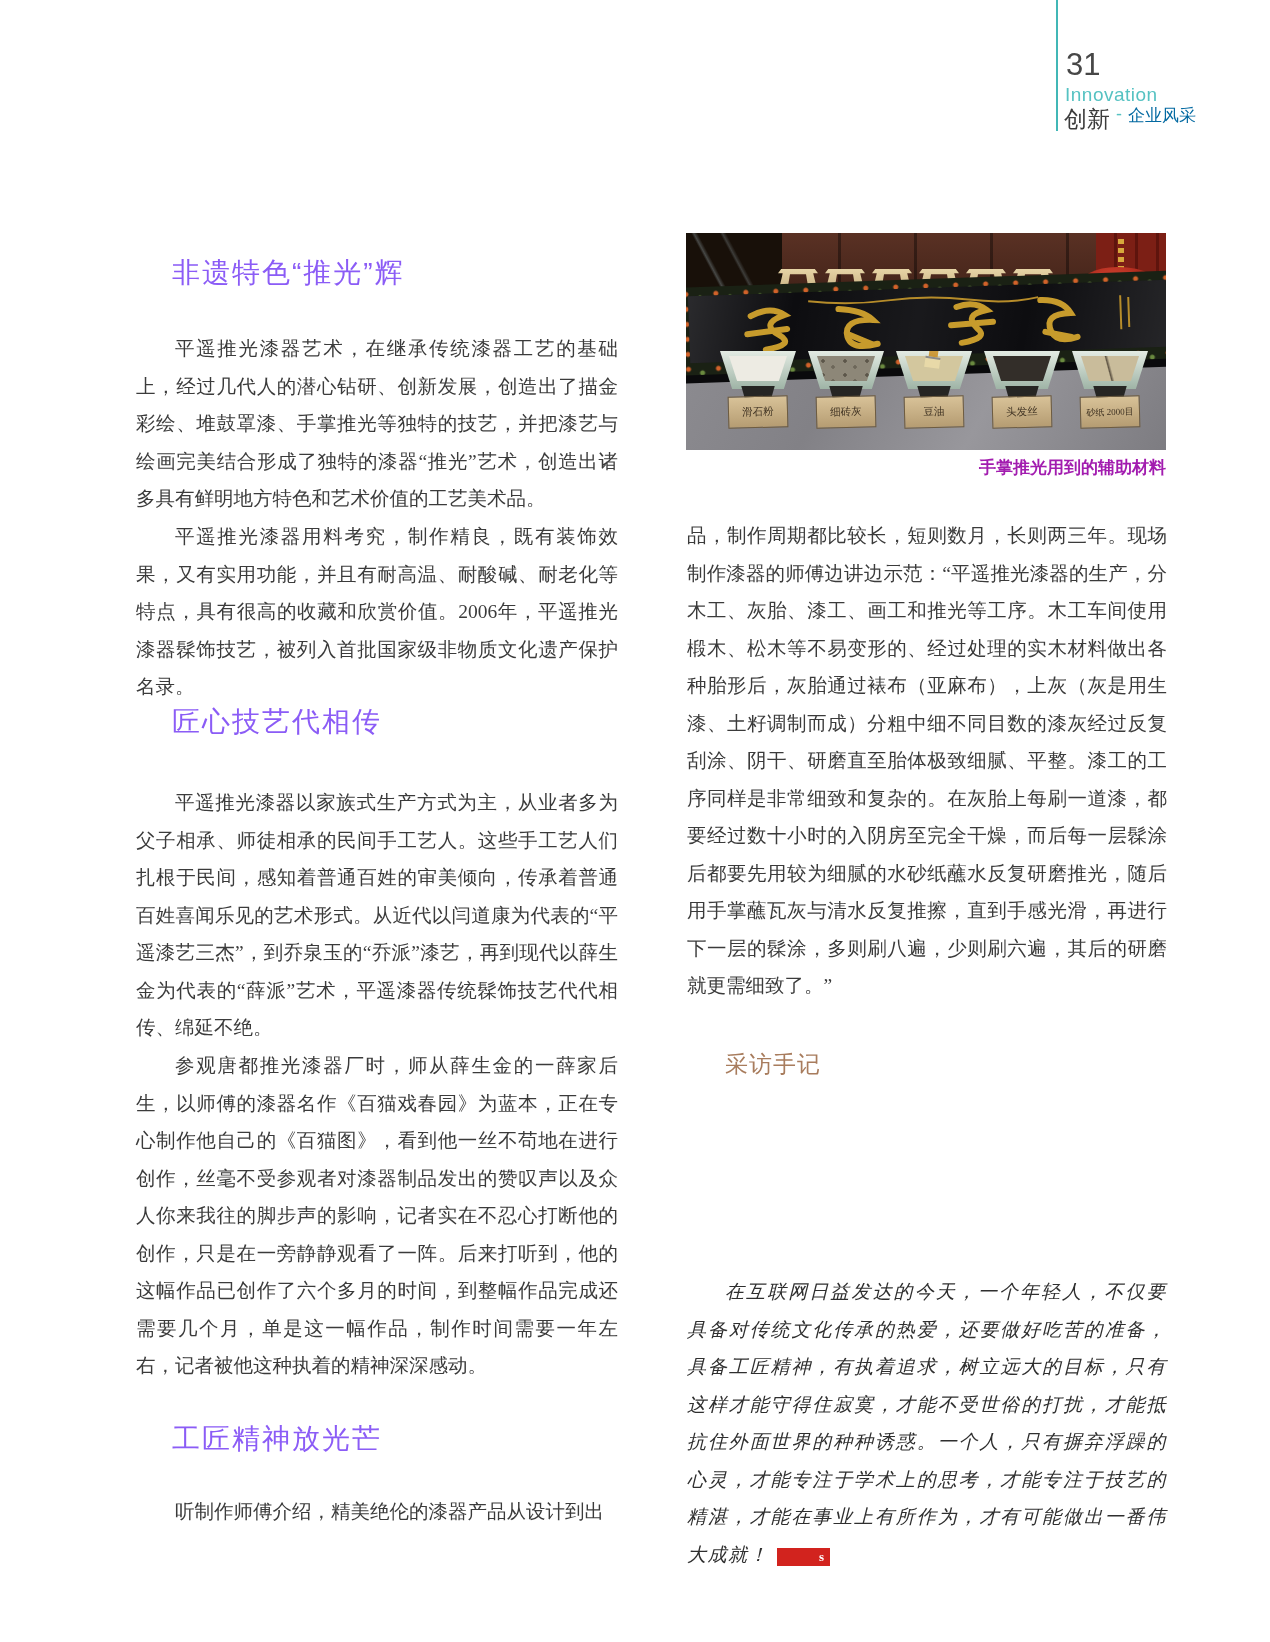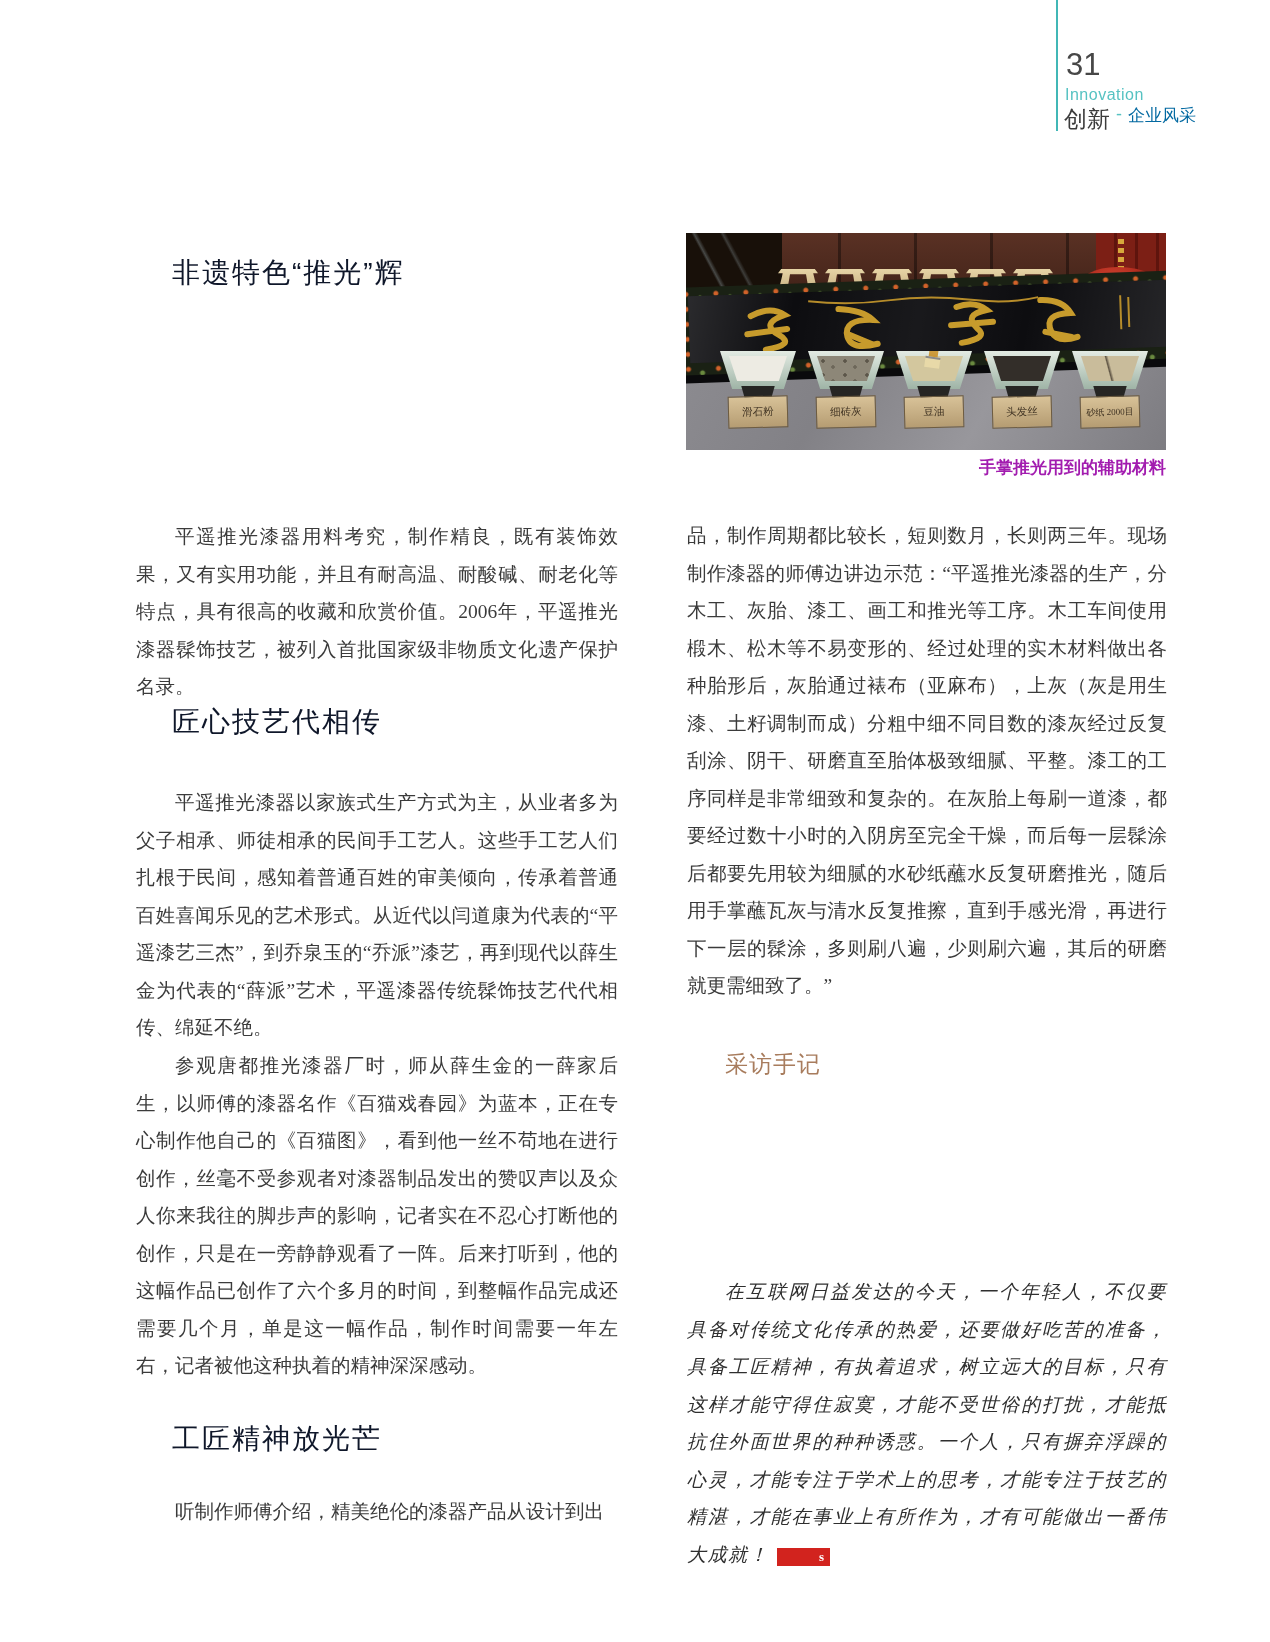--- a/index.html
+++ b/index.html
@@ -3,31 +3,31 @@
 <meta charset="utf-8">
 <style>
   html,body{margin:0;padding:0;background:#e9e9e9;}
   .page{position:relative;width:1270px;height:1642px;background:#ffffff;margin:0 auto;overflow:hidden;
         font-family:"Liberation Serif","DejaVu Serif",serif;color:#3b3b3b;}
 
   
   .header-rule{position:absolute;left:1056px;top:0;width:2px;height:131px;background:#41b7b6;}
   .page-number{position:absolute;left:1066px;top:48px;font-size:31px;line-height:34px;color:#474747;
                font-family:"Liberation Sans","DejaVu Sans",sans-serif;}
-  .section-en{position:absolute;left:1065px;top:85px;font-size:16px;line-height:20px;color:#56c2c2;
+  .section-en{position:absolute;left:1065px;top:85px;font-size:19px;line-height:20px;color:#56c2c2;
               letter-spacing:0.5px;font-family:"Liberation Sans","DejaVu Sans",sans-serif;}
   .section-zh-row{position:absolute;left:1064px;top:104px;font-family:"Liberation Sans","DejaVu Sans",sans-serif;
                   display:flex;align-items:flex-start;gap:6px;}
   .section-zh{font-size:23px;color:#3c3c3c;}
   .section-divider{font-size:18px;color:#56c2c2;}
   .section-sub{font-size:17px;color:#0369a1;}
 
   
   .h-brown{position:absolute;margin:0;font-family:"Liberation Sans","DejaVu Sans",sans-serif;
-           font-weight:400;font-size:28px;line-height:34px;color:#0f172a;letter-spacing:2px;}
+           font-weight:400;font-size:28px;line-height:34px;color:#8b5cf6;letter-spacing:2px;}
   .body-p{position:absolute;margin:0;width:482px;font-size:19.5px;line-height:37.5px;
           text-align:justify;color:#3b3b3b;}
   .indent{text-indent:2em;}
   .col-right-p{width:480px;}
 
   
   .interview-h{position:absolute;margin:0;font-family:"Liberation Sans","DejaVu Sans",sans-serif;
                font-weight:400;font-size:23px;line-height:30px;color:#a87c5d;letter-spacing:1px;}
   .interview-p{position:absolute;margin:0;width:480px;font-size:19px;line-height:37.5px;text-align:justify;
                color:#2f2f2f;font-style:italic;letter-spacing:1.5px;}
@@ -95,20 +95,21 @@
   <div class="header-rule"></div>
   <div class="page-number">31</div>
   <div class="section-en">Innovation</div>
   <div class="section-zh-row">
     <span class="section-zh">创新</span>
     <span class="section-divider">-</span>
     <span class="section-sub">企业风采</span>
   </div>
 
   <h2 class="h-brown" style="left:172px;top:256px;">非遗特色“推光”辉</h2>
+  <p class="body-p indent" style="left:136px;top:330px;">平遥推光漆器艺术，在继承传统漆器工艺的基础上，经过几代人的潜心钻研、创新发展，创造出了描金彩绘、堆鼓罩漆、手掌推光等独特的技艺，并把漆艺与绘画完美结合形成了独特的漆器“推光”艺术，创造出诸多具有鲜明地方特色和艺术价值的工艺美术品。</p>
   <p class="body-p indent" style="left:136px;top:518px;">平遥推光漆器用料考究，制作精良，既有装饰效果，又有实用功能，并且有耐高温、耐酸碱、耐老化等特点，具有很高的收藏和欣赏价值。2006年，平遥推光漆器髹饰技艺，被列入首批国家级非物质文化遗产保护名录。</p>
   <h2 class="h-brown" style="left:172px;top:705px;">匠心技艺代相传</h2>
   <p class="body-p indent" style="left:136px;top:784px;">平遥推光漆器以家族式生产方式为主，从业者多为父子相承、师徒相承的民间手工艺人。这些手工艺人们扎根于民间，感知着普通百姓的审美倾向，传承着普通百姓喜闻乐见的艺术形式。从近代以闫道康为代表的“平遥漆艺三杰”，到乔泉玉的“乔派”漆艺，再到现代以薛生金为代表的“薛派”艺术，平遥漆器传统髹饰技艺代代相传、绵延不绝。</p>
   <p class="body-p indent" style="left:136px;top:1047px;">参观唐都推光漆器厂时，师从薛生金的一薛家后生，以师傅的漆器名作《百猫戏春园》为蓝本，正在专心制作他自己的《百猫图》，看到他一丝不苟地在进行创作，丝毫不受参观者对漆器制品发出的赞叹声以及众人你来我往的脚步声的影响，记者实在不忍心打断他的创作，只是在一旁静静观看了一阵。后来打听到，他的这幅作品已创作了六个多月的时间，到整幅作品完成还需要几个月，单是这一幅作品，制作时间需要一年左右，记者被他这种执着的精神深深感动。</p>
   <h2 class="h-brown" style="left:172px;top:1422px;">工匠精神放光芒</h2>
   <p class="body-p indent" style="left:136px;top:1493px;">听制作师傅介绍，精美绝伦的漆器产品从设计到出</p>
 
   <div class="photo">
     <div class="ph-cabinets"></div>
     <div class="ph-case"></div>

